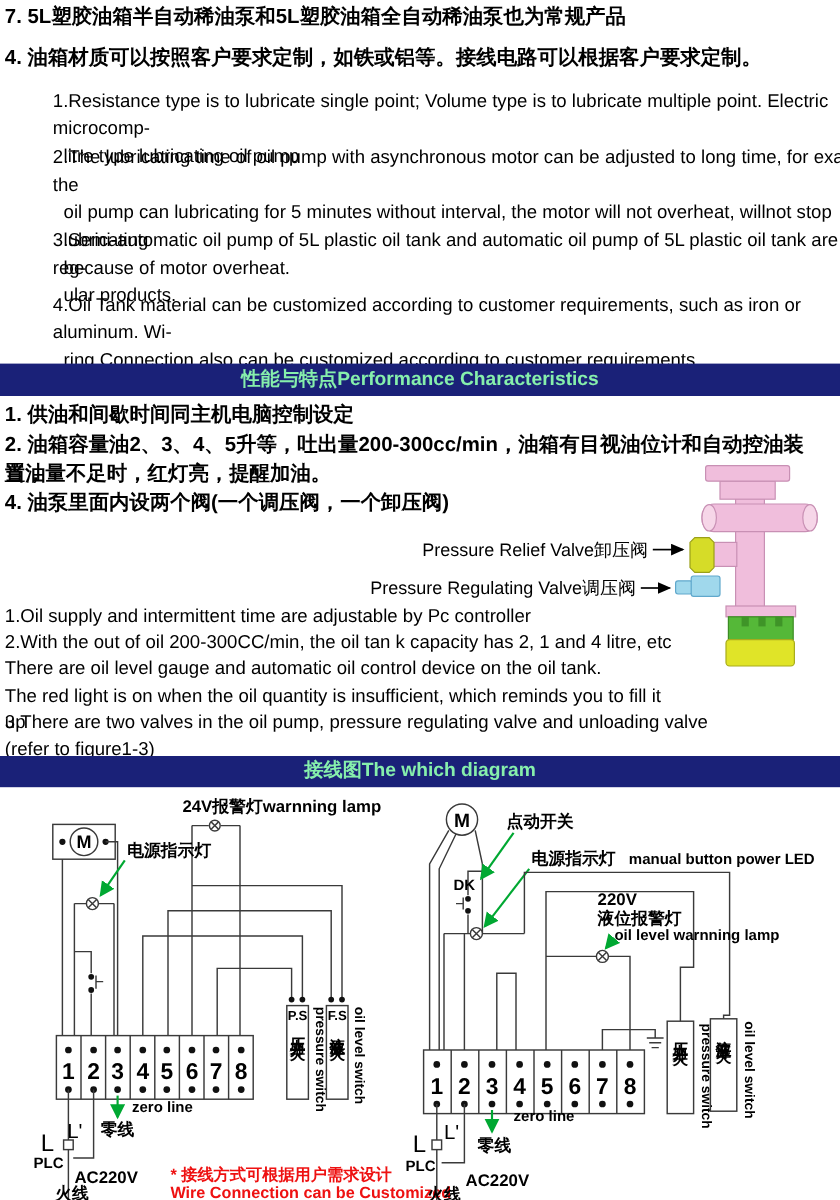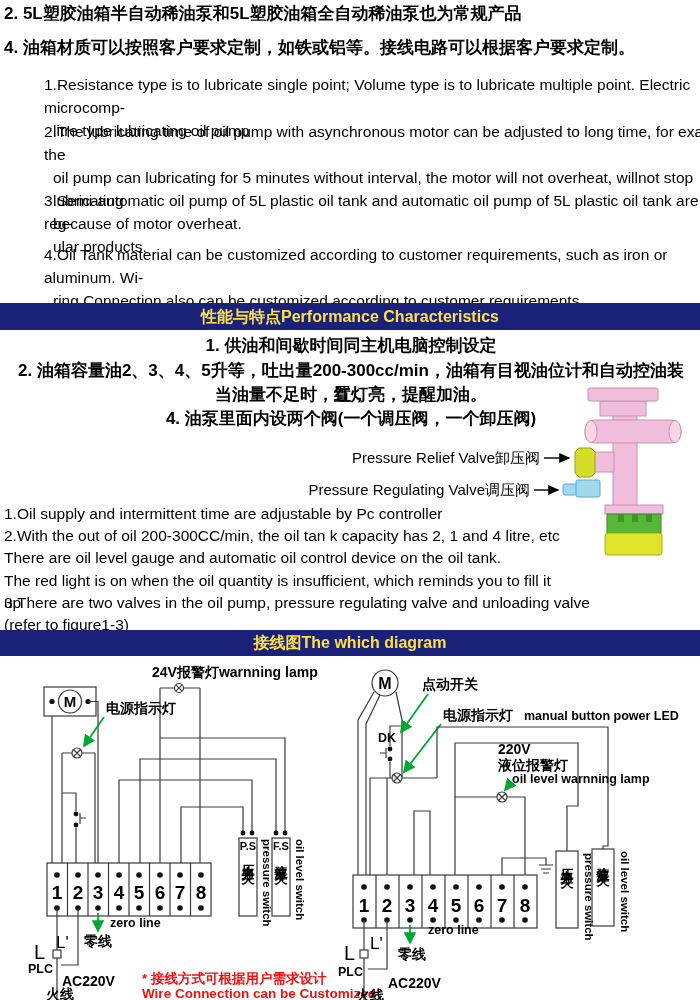--- a/index.html
+++ b/index.html
@@ -3,26 +3,26 @@
 <meta charset="utf-8">
 <style>
   * { margin:0; padding:0; box-sizing:border-box; }
   body { background:#fff; font-family:"Liberation Sans","DejaVu Sans",sans-serif; color:#000; }
   #page { position:relative; width:700px; height:1000px; background:#fff; overflow:hidden; }
 
   .cn-top { position:absolute; left:4px; width:694px; font-size:17px; font-weight:bold; line-height:22px; }
   .en-par { position:absolute; left:4px; width:694px; font-size:15.5px; line-height:23px;margin-left:40px; }
   .en-par .cont { padding-left:9px; }
 
-  .banner { position:absolute; left:0; width:700px; background:#1a2178; color:#fde047;
+  .banner { position:absolute; left:0; width:700px; background:#1a2178; color:#86efac;
             font-size:16px; font-weight:bold; text-align:center; }
   #banner1 { top:303px; height:27px; line-height:27px; }
   #banner2 { top:630px; height:26px; line-height:26px; }
 
-  .cn-feat { position:absolute; left:4px; width:694px; font-size:17px; font-weight:bold; line-height:24px;text-align:center; }
+  .cn-feat { position:absolute; left:4px; width:694px; font-size:17px; font-weight:bold; line-height:24px; }
   .en-feat { position:absolute; left:4px; width:560px; font-size:15.5px; line-height:22px; }
 
   #figure-svg { position:absolute; left:300px; top:380px; }
   #wiring-svg { position:absolute; left:0; top:656px; }
 
   svg text { font-family:"Liberation Sans","DejaVu Sans",sans-serif; }
   .wire { stroke:#3a3a3a; stroke-width:1.2; fill:none; }
   .dot  { fill:#111; stroke:none; }
   .lamp { stroke:#3a3a3a; stroke-width:1.2; fill:#fff; }
   .tnum { font-size:19px; font-weight:bold; text-anchor:middle; fill:#000; }
@@ -31,21 +31,21 @@
   .gline { stroke:#00a832; stroke-width:1.8; fill:none; }
   .vcjk { writing-mode:vertical-rl; text-orientation:upright; font-size:13px; font-weight:bold; letter-spacing:2px; text-anchor:start; fill:#000; }
   .rot-en { font-size:11.5px; font-weight:bold; fill:#000; }
   .note { fill:#ee1111; font-size:13.5px; font-weight:bold; }
 </style>
 </head>
 <body>
 
 <div id="page">
 
-  <div class="cn-top" style="top:3px">2. 5L塑胶油箱半自动稀油泵和5L塑胶油箱全自动稀油泵也为常规产品</div>
+  <div class="cn-top" style="top:3px">7. 5L塑胶油箱半自动稀油泵和5L塑胶油箱全自动稀油泵也为常规产品</div>
   <div class="cn-top" style="top:37px">4. 油箱材质可以按照客户要求定制，如铁或铝等。接线电路可以根据客户要求定制。</div>
 
   <div class="en-par" style="top:73px">
     <div>1.Resistance type is to lubricate single point; Volume type is to lubricate multiple point. Electric microcomp-</div>
     <div class="cont">litre type lubricating oil pump</div>
   </div>
   <div class="en-par" style="top:120px">
     <div>2.The lubricating time of oil pump with asynchronous motor can be adjusted to long time, for example the</div>
     <div class="cont">oil pump can lubricating for 5 minutes without interval, the motor will not overheat, willnot stop lubricating</div>
     <div class="cont">because of motor overheat.</div>

